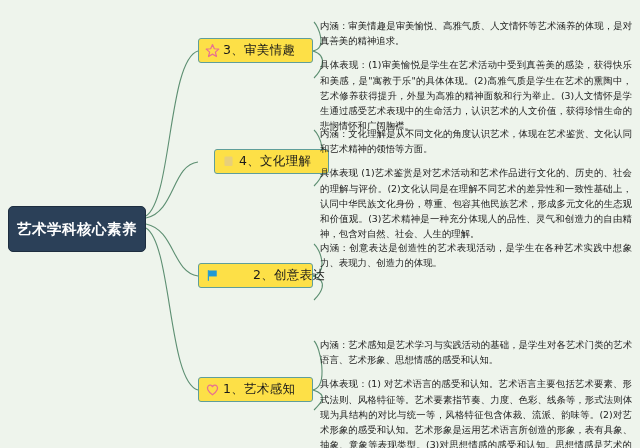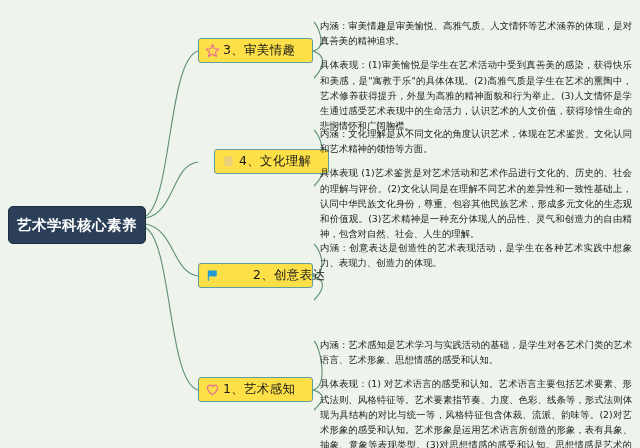--- a/index.html
+++ b/index.html
@@ -29,21 +29,21 @@
     height: 448px;
     pointer-events: none;
   }
 
   
   .root-node {
     position: absolute;
     left: 8px;
     top: 206px;
     width: 138px;
-    height: 38px;
+    height: 46px;
     background: #2b4058;
     border: 1px solid #1d2d3f;
     border-radius: 5px;
     display: flex;
     align-items: center;
     justify-content: center;
     box-sizing: border-box;
   }
   .root-label {
     color: #ffffff;

